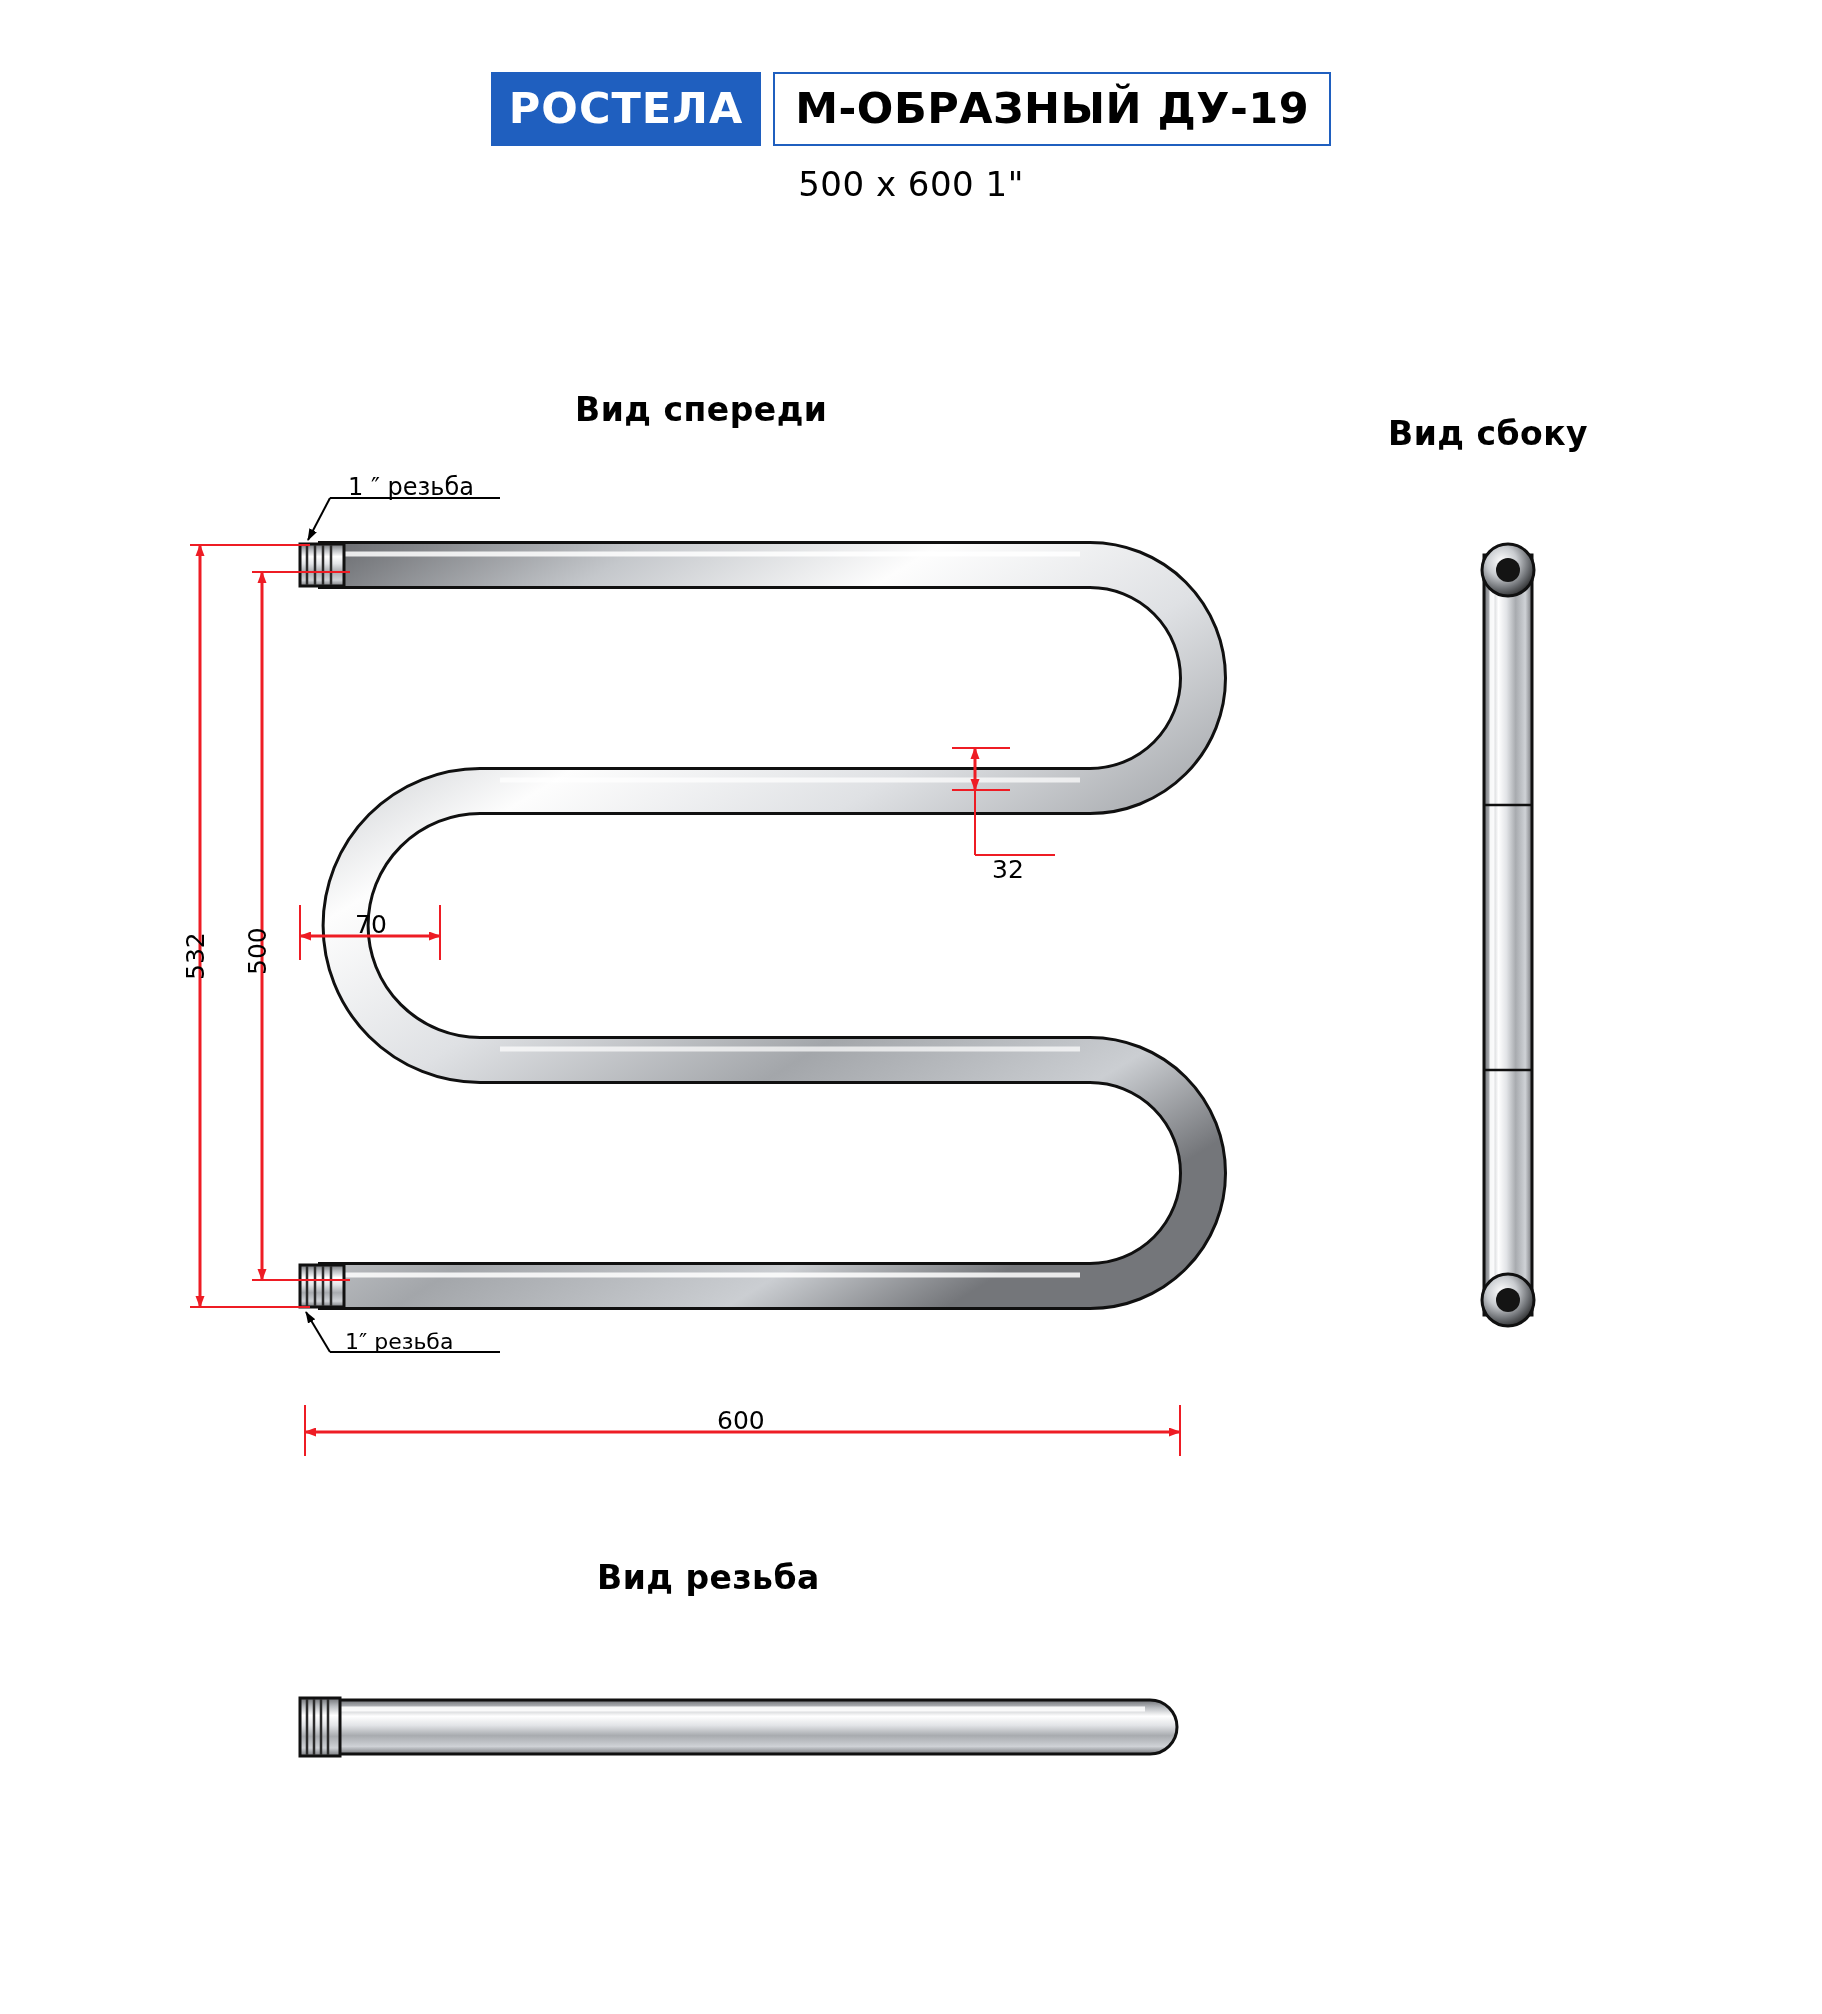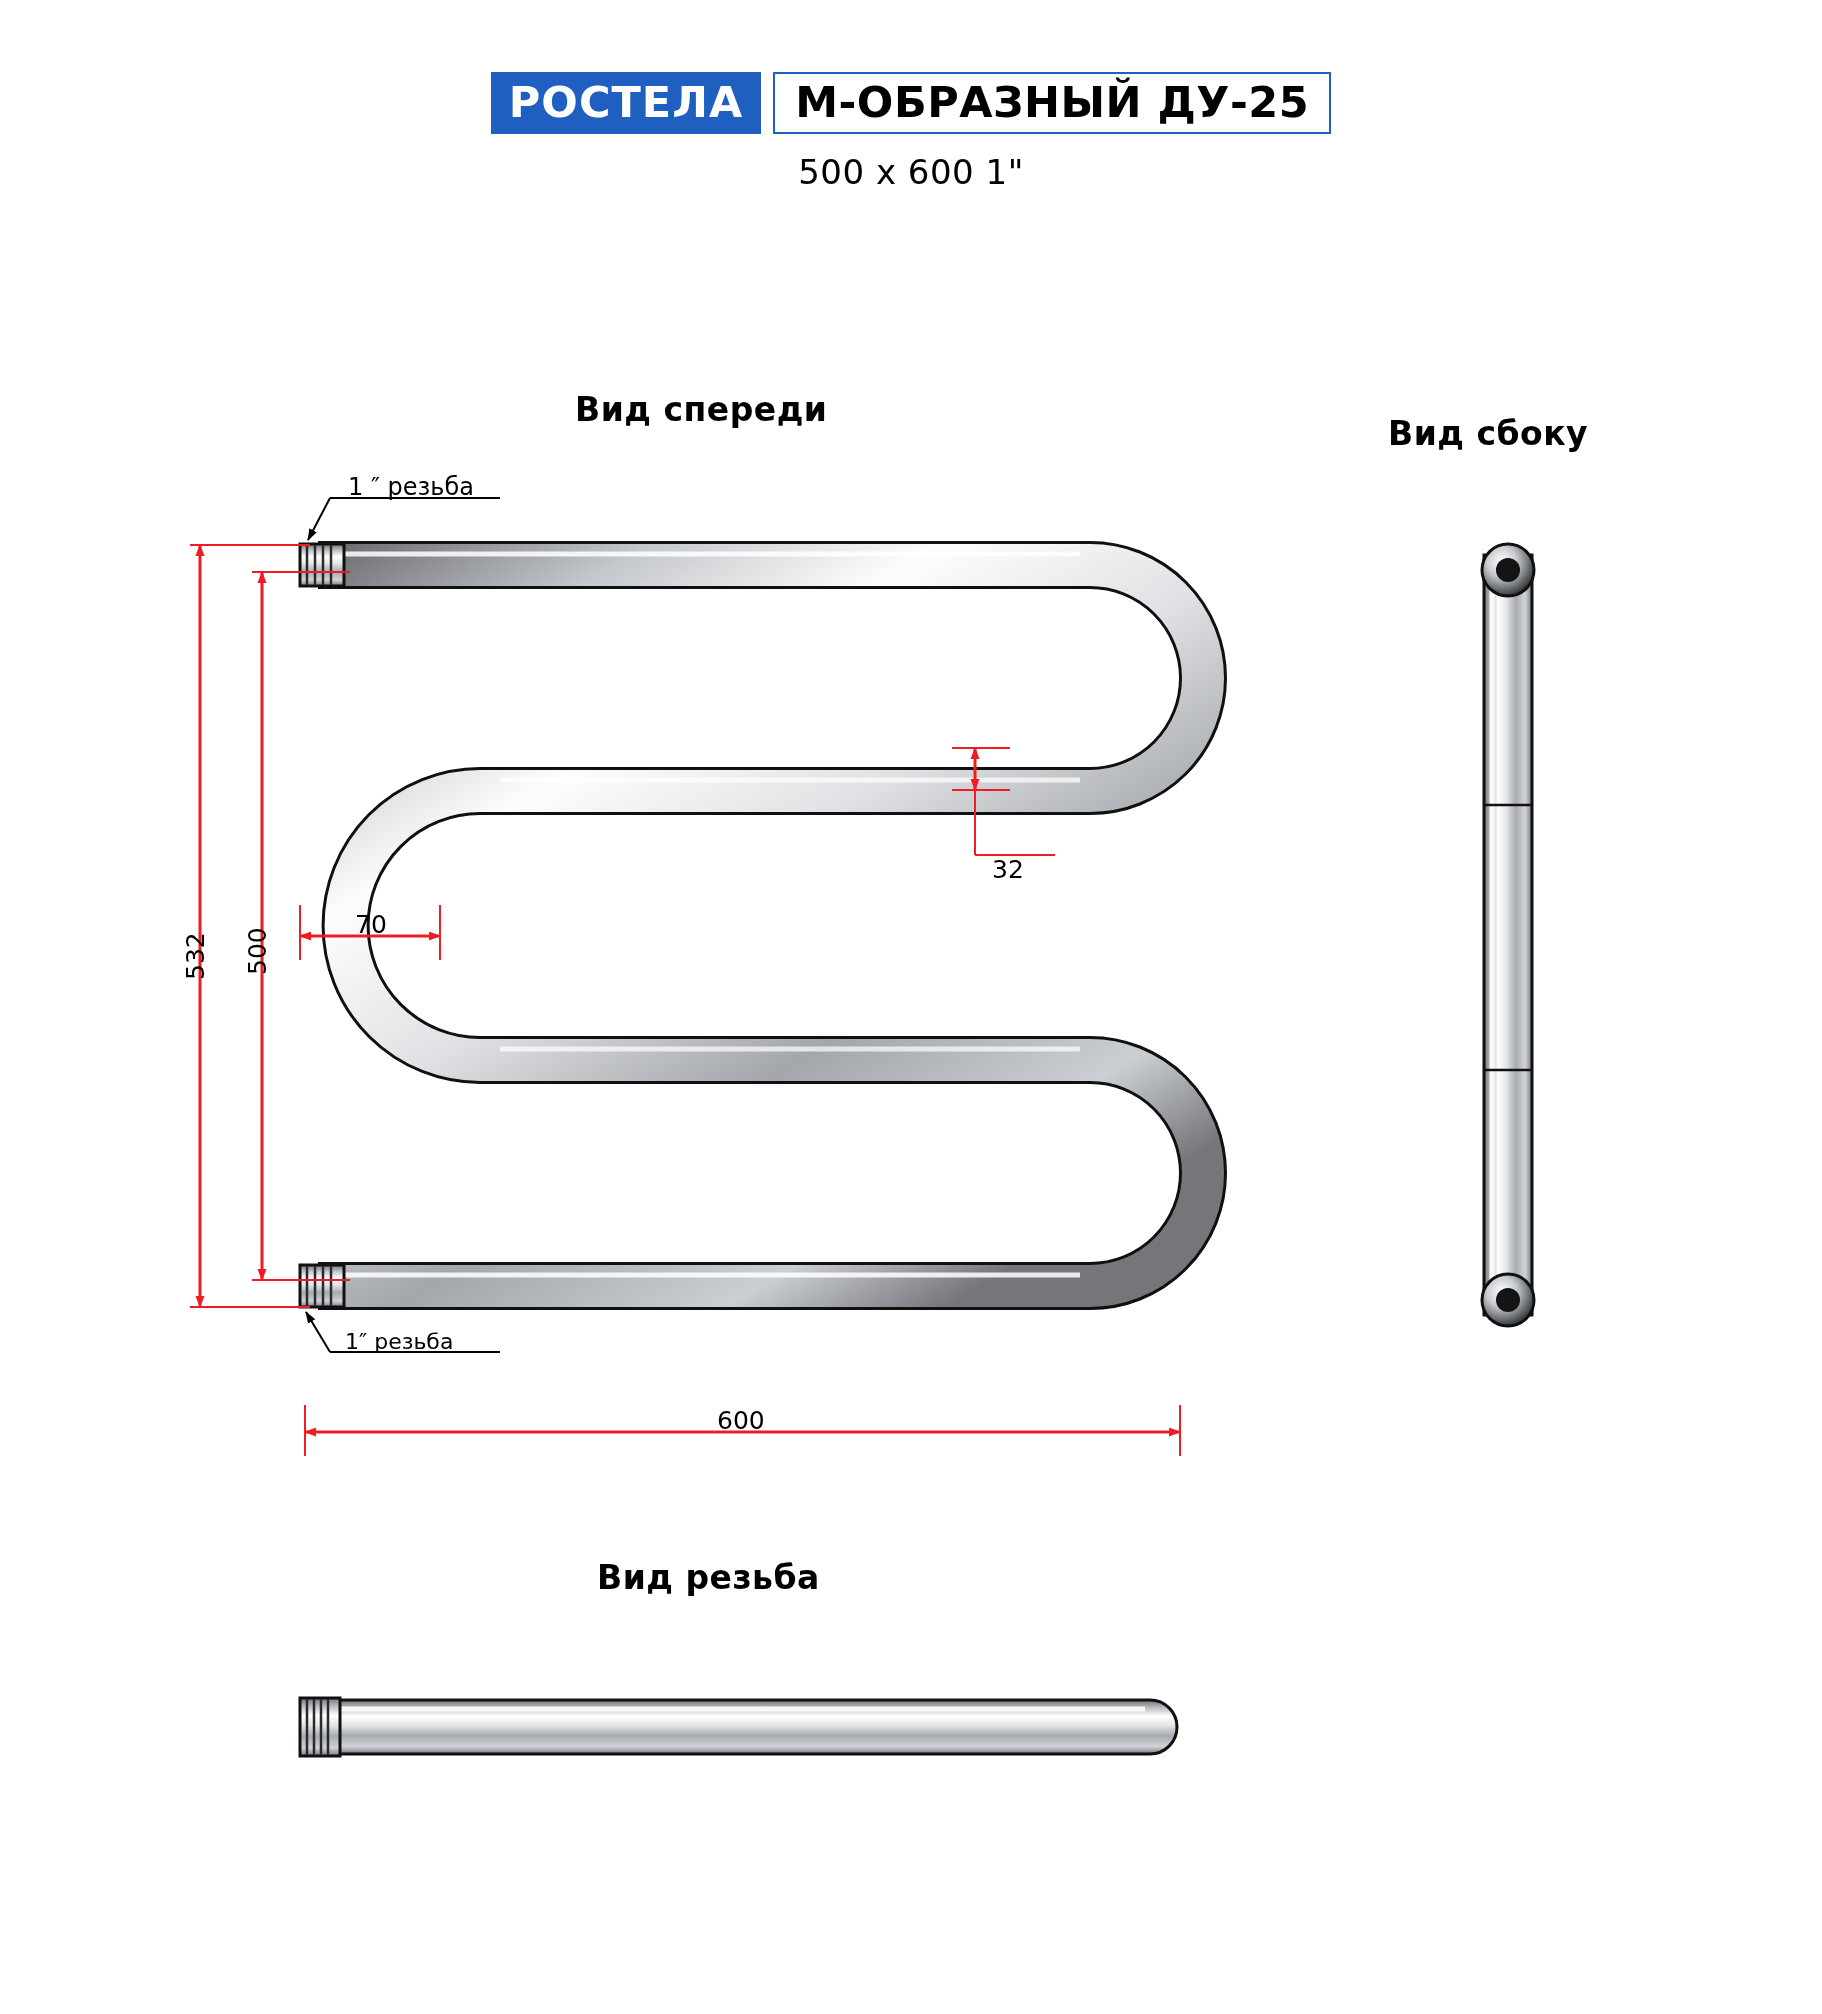--- a/index.html
+++ b/index.html
@@ -20,21 +20,21 @@
   #header {
     position: absolute;
     left: 0;
     top: 72px;
     width: 1822px;
     text-align: center;
   }
   .title-row {
     display: inline-flex;
     align-items: stretch;
-    height: 62px;
+    height: 74px;
   }
   .brand-badge {
     background: #1f5fbf;
     color: #ffffff;
     font-size: 43px;
     font-weight: bold;
     letter-spacing: 1px;
     padding: 4px 18px 6px 18px;
     display: flex;
     align-items: center;
@@ -99,21 +99,21 @@
   #label-600 { left: 717px; top: 1406px; }
   #label-thread-top { left: 348px; top: 473px; font-size: 24px; }
   #label-thread-bottom { left: 345px; top: 1329px; font-size: 22px; }
 </style>
 </head>
 <body>
 
 <div id="header">
   <div class="title-row">
     <div class="brand-badge">РОСТЕЛА</div>
-    <div class="model-badge">М-ОБРАЗНЫЙ ДУ-25</div>
+    <div class="model-badge">М-ОБРАЗНЫЙ ДУ-19</div>
   </div>
   <div id="subtitle">500 x 600 1"</div>
 </div>
 
 <div class="view-caption" id="caption-front">Вид спереди</div>
 <div class="view-caption" id="caption-side">Вид сбоку</div>
 <div class="view-caption" id="caption-top">Вид резьба</div>
 
 <svg id="drawing" viewBox="0 0 1822 2014">
   <defs>

